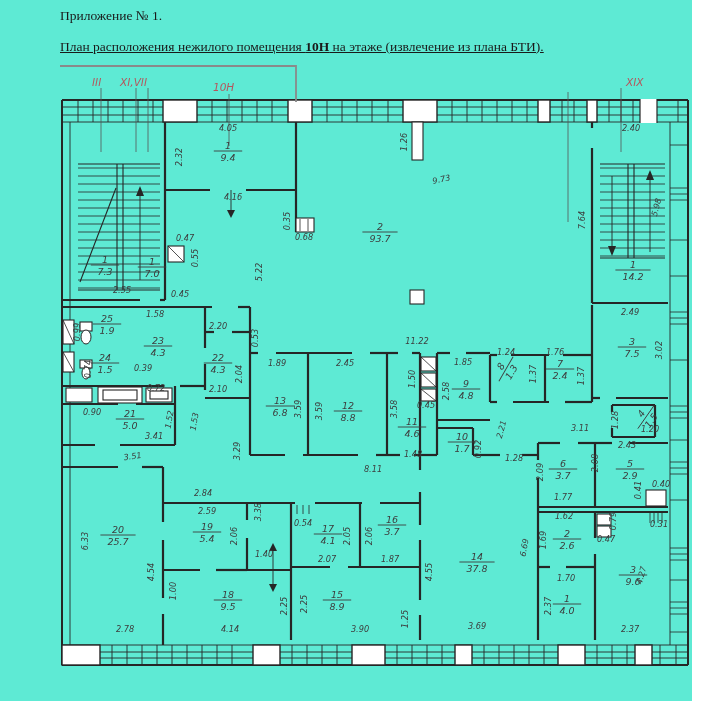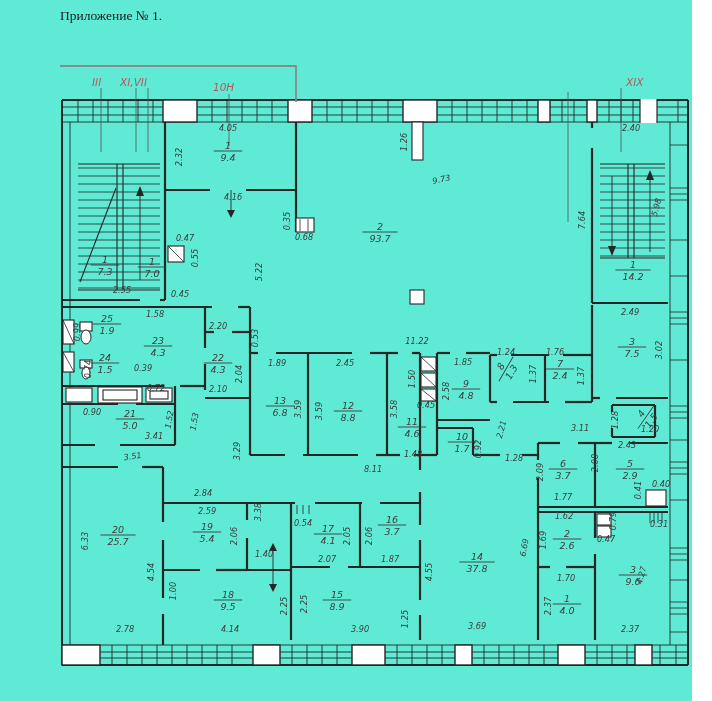--- a/index.html
+++ b/index.html
@@ -11,20 +11,23 @@
   .hdr .b{font-weight:bold;}
   svg{position:absolute;left:0;top:0;}
   text{font-family:"DejaVu Sans", sans-serif;}
 </style>
 </head>
 <body>
 
 <div class="canvas">
   <div class="hdr title">
     <span>Приложение № 1.</span>
+  </div>
+  <div class="hdr subtitle">
+    <span>План расположения нежилого помещения </span><span class="b">10Н</span><span> на этаже (извлечение из плана БТИ).</span>
   </div>
 
   <svg id="plan-svg" width="712" height="701" viewBox="0 0 712 701">
       <g>
         <line x1="62" y1="100" x2="688" y2="100" stroke="#262626" stroke-width="2"></line>
         <line x1="62" y1="665" x2="688" y2="665" stroke="#262626" stroke-width="2"></line>
         <line x1="62" y1="100" x2="62" y2="665" stroke="#262626" stroke-width="2"></line>
         <line x1="688" y1="100" x2="688" y2="665" stroke="#262626" stroke-width="2"></line>
         <line x1="62" y1="107" x2="688" y2="107" stroke="#262626" stroke-width="0.9"></line>
         <line x1="62" y1="115" x2="688" y2="115" stroke="#262626" stroke-width="0.9"></line>

